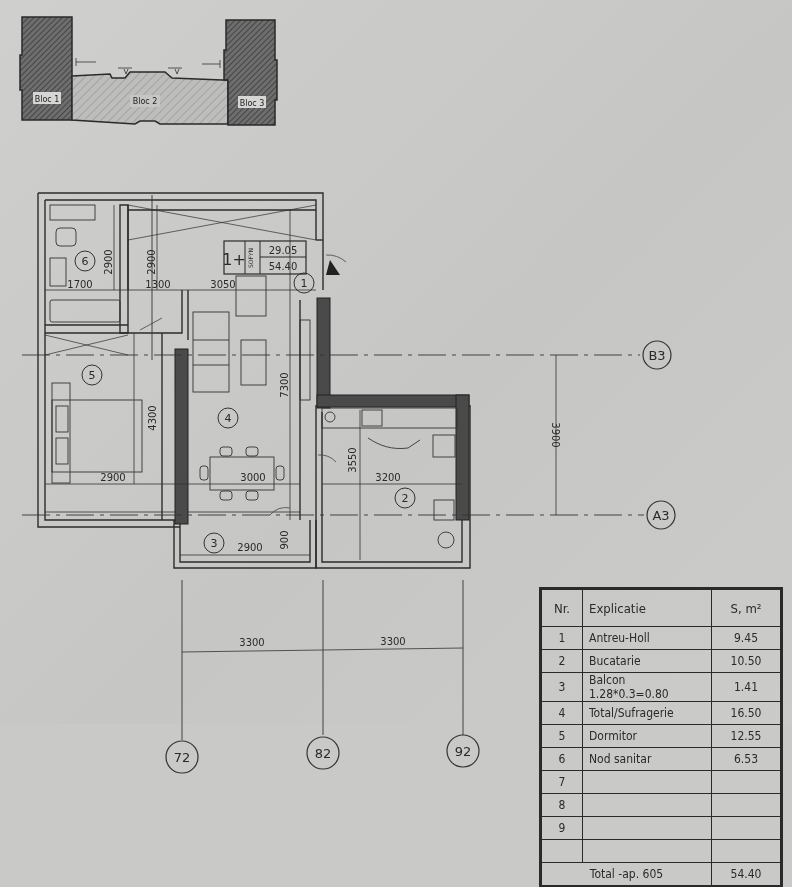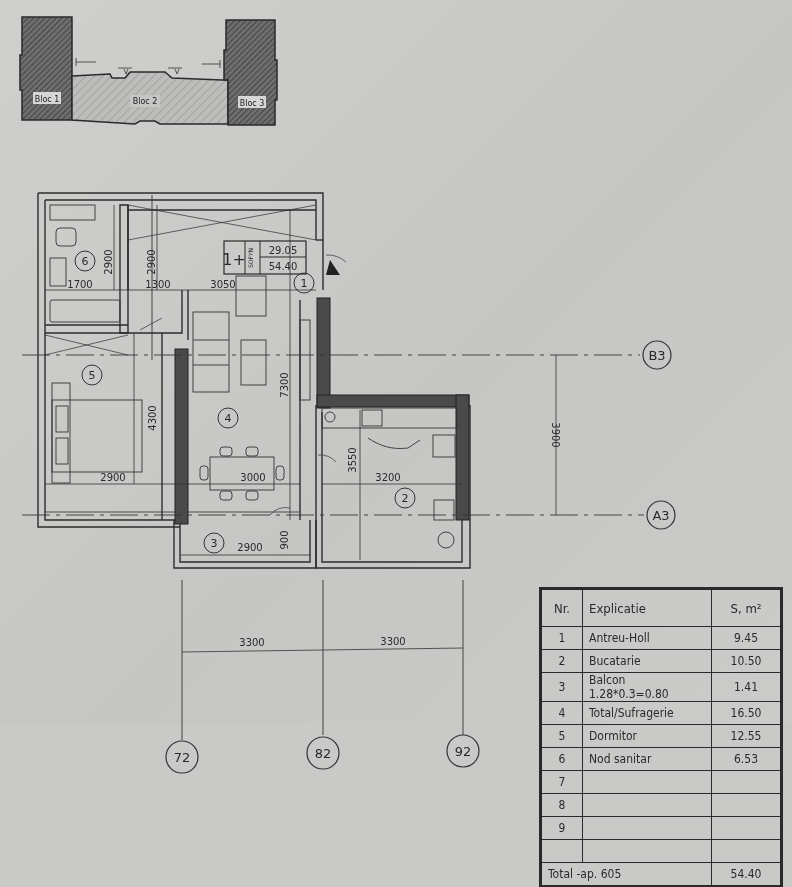--- a/index.html
+++ b/index.html
@@ -6,21 +6,21 @@
   body{width:792px;height:887px;background:#c9c9c7;overflow:hidden;font-family:"DejaVu Sans Condensed","DejaVu Sans",sans-serif;position:relative;color:#2a2a2a;}
   .sheet{position:absolute;left:0;top:0;width:792px;height:724px;background:linear-gradient(135deg,#cfcfcd 0%,#c6c6c4 55%,#cbcbc9 100%);}
   svg text{font-family:"DejaVu Sans","Liberation Sans",sans-serif;}
   .table-wrap{position:absolute;left:539px;top:587px;width:240px;height:296px;border:2px solid #2a2a2a;background:transparent;}
   table.expl{border-collapse:collapse;width:100%;height:100%;font-size:12px;}
   table.expl td,table.expl th{border:1.2px solid #2a2a2a;padding:0 6px;height:22px;font-weight:normal;color:#2a2a2a;}
   table.expl th{height:36px;font-size:13px;}
   .c-nr{width:28px;text-align:center;}
   .c-ex{text-align:left;margin-left:13px;}
   .c-s{width:56px;text-align:center;}
-  .total-lbl{}
+  .total-lbl{text-align:center;}
 </style>
 </head>
 <body>
 
 <div class="sheet">
 
   <svg style="position:absolute;left:0;top:0" width="300" height="140" viewBox="0 0 300 140">
     <defs>
       <pattern id="hatchDark" width="4" height="4" patternUnits="userSpaceOnUse" patternTransform="rotate(45)">
         <rect width="4" height="4" fill="#6e6e6e"></rect>

